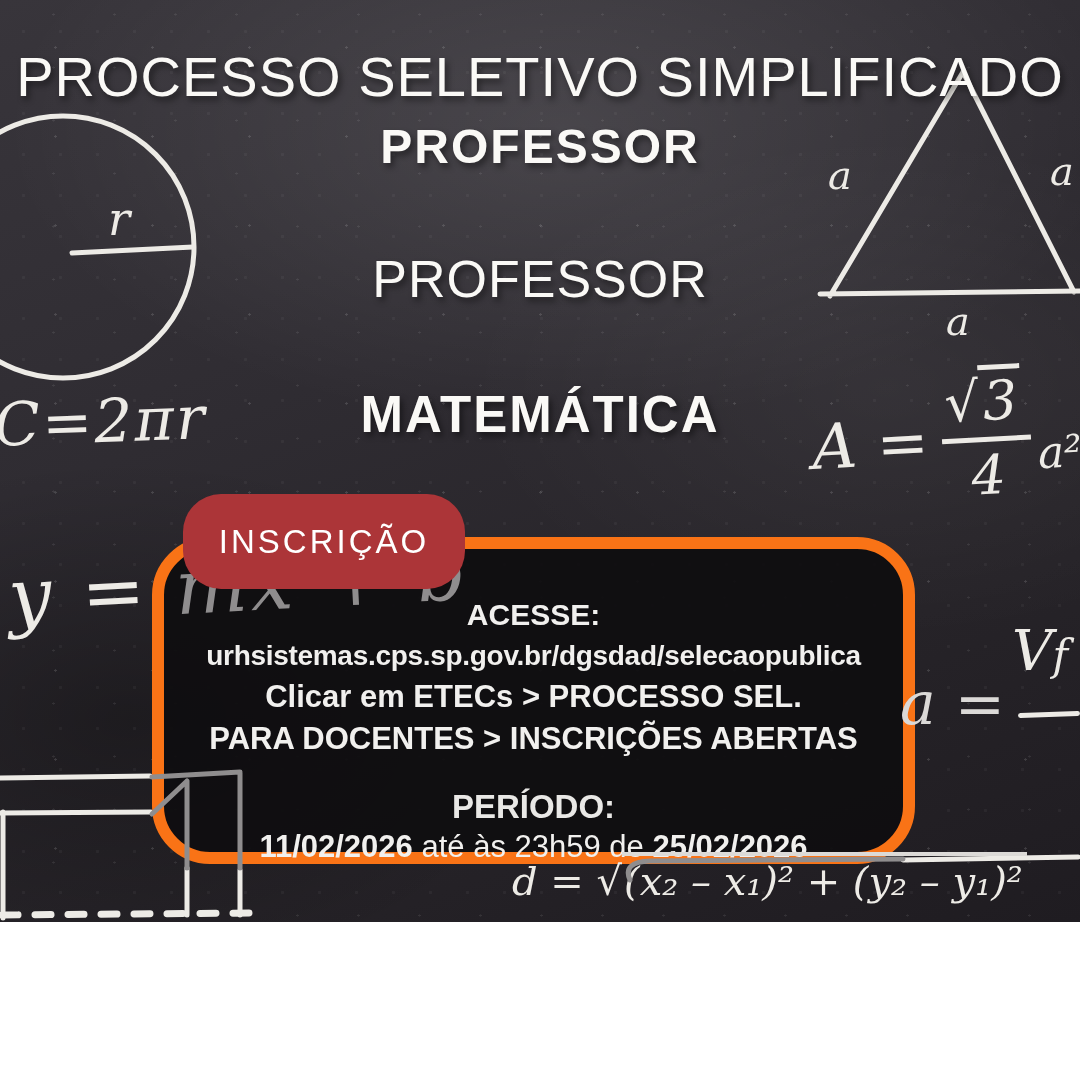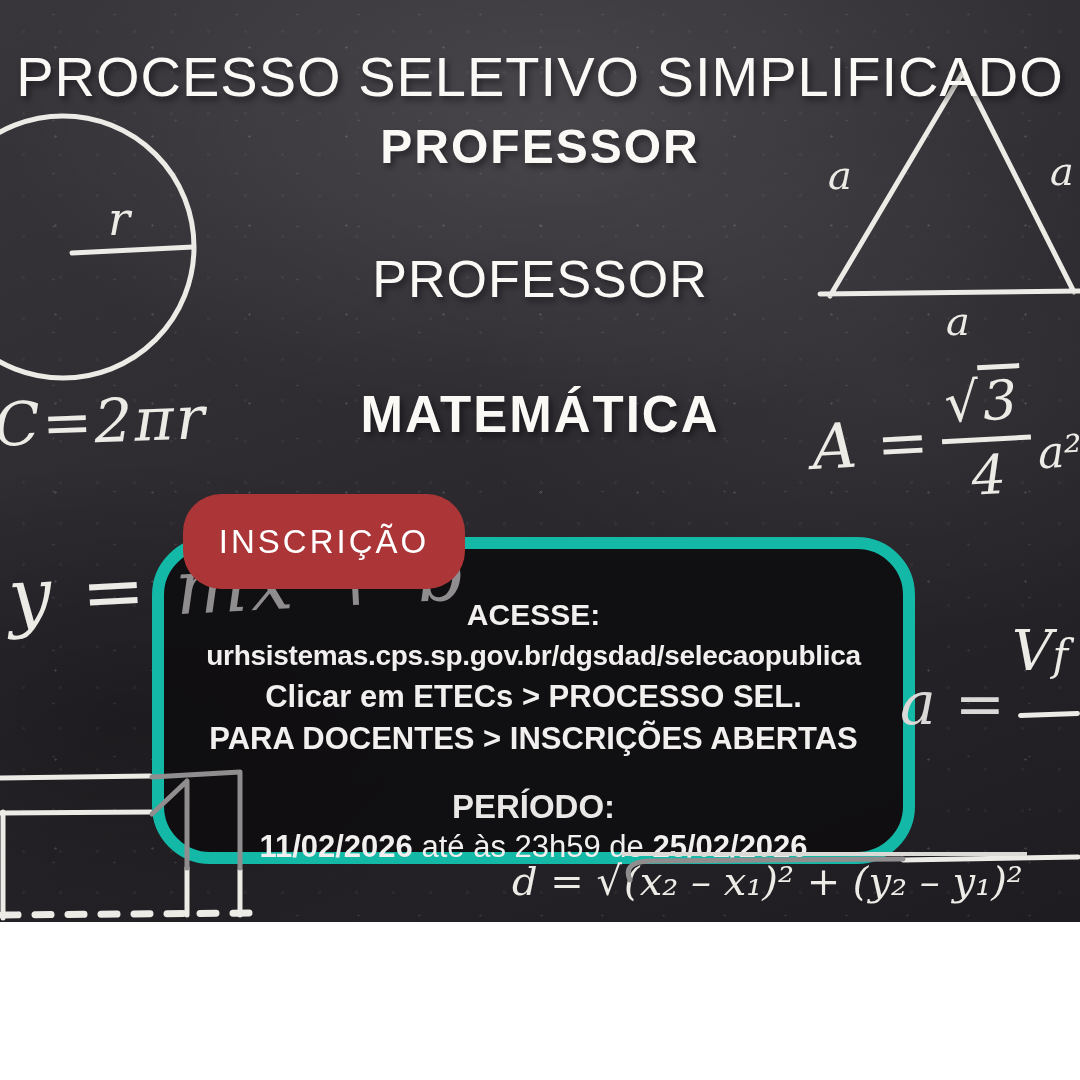--- a/index.html
+++ b/index.html
@@ -55,21 +55,21 @@
           border-radius:3px;transform:rotate(-2deg);z-index:1;}
   .c-dist{left:512px;top:858px;font-size:40px;z-index:4;}
   .c-dist .rad{border-top:4px solid #dcdad7;padding:2px 4px 0 2px;}
 
   
   .badge{position:absolute;left:183px;top:494px;width:282px;height:95px;background:#ac3538;
          border-radius:38px;z-index:5;display:flex;align-items:center;justify-content:center;}
   .badge span{color:#ffffff;font-size:33px;font-weight:400;letter-spacing:3px;}
 
   .info-box{position:absolute;left:152px;top:537px;width:763px;height:327px;box-sizing:border-box;
-            border:12px solid #14b8a6;border-radius:58px;background:rgba(15,14,16,0.94);z-index:2;
+            border:12px solid #f97316;border-radius:58px;background:rgba(15,14,16,0.94);z-index:2;
             display:flex;flex-direction:column;align-items:center;justify-content:flex-start;
             padding-top:46px;color:#f1f0ee;}
   .info-box .acesse{font-size:30px;font-weight:700;line-height:1.35;}
   .info-box .url{font-size:28px;font-weight:700;line-height:1.45;letter-spacing:-0.3px;}
   .info-box .instr{font-size:31px;font-weight:700;line-height:1.35;}
   .info-box .periodo{font-size:33px;font-weight:700;color:#e9e8e6;margin-top:26px;line-height:1.3;}
   .info-box .dates{font-size:31px;font-weight:400;}
   .info-box .dates b{font-weight:700;}
 
   

